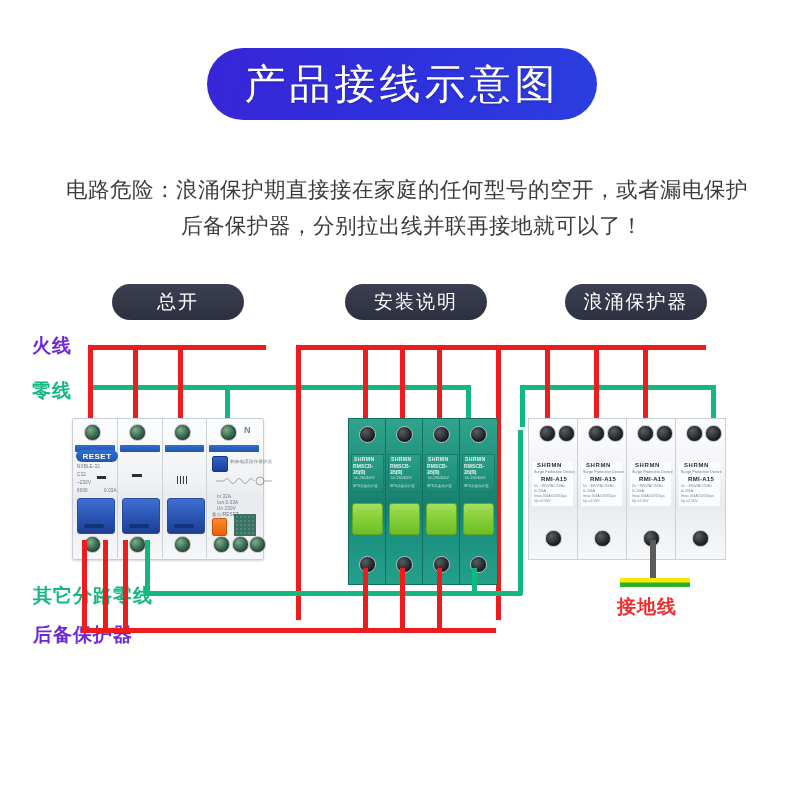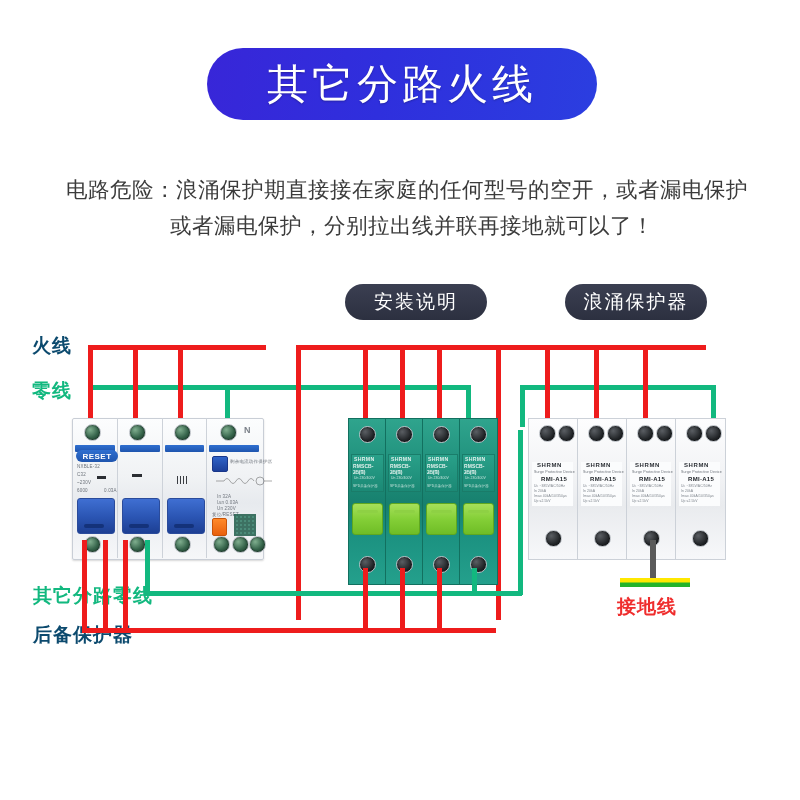--- a/index.html
+++ b/index.html
@@ -44,21 +44,21 @@
   #pill-spd{left:565px;top:284px;width:142px;}
 
   
   .w{position:absolute;}
   .red{background:#ee1c1c;}
   .grn{background:#12b87f;}
   .gry{background:#5a5a5a;}
 
   
   .sidelabel{position:absolute;font-size:19px;font-weight:bold;white-space:nowrap;letter-spacing:1px;}
-  .lab-red{color:#0c4a6e;}
+  .lab-red{color:#6d28d9;}
   .lab-grn{color:#12b87f;}
 
   
   .gnd-bar{position:absolute;left:620px;top:578px;width:70px;height:9px;
            background:linear-gradient(180deg,#ffe800 0%,#ffe800 48%,#25b32a 52%,#25b32a 100%);}
   .gnd-text{position:absolute;left:617px;top:594px;font-size:19px;font-weight:bold;color:#ef2d2d;letter-spacing:1px;}
 
   
   .warning{
     position:absolute;left:0;top:688px;width:800px;text-align:center;
@@ -144,28 +144,31 @@
   .sub-w{position:absolute;left:2px;top:8px;color:#6a7078;font-size:3.6px;letter-spacing:.1px;white-space:nowrap;}
   .model-w{position:absolute;left:9px;top:14px;color:#22262b;font-size:6px;font-weight:bold;letter-spacing:.3px;}
   .micro-w{position:absolute;color:#7e848c;font-size:3.4px;line-height:4.6px;letter-spacing:.1px;white-space:nowrap;}
 </style>
 </head>
 <body>
 
 <div id="stage">
 
   <div class="title-banner">
-    <div class="title-text">其它分路火线</div>
+    <div class="title-text">产品接线示意图</div>
   </div>
 
   <div class="instructions">
     <span class="instr-line l1">电路危险：浪涌保护期直接接在家庭的任何型号的空开，或者漏电保护</span>
-    <span class="instr-line l2">或者漏电保护，分别拉出线并联再接地就可以了！</span>
-  </div>
-
+    <span class="instr-line l2">后备保护器，分别拉出线并联再接地就可以了！</span>
+  </div>
+
+  <div class="pill" id="pill-main">
+    <span>总开</span>
+  </div>
   <div class="pill" id="pill-backup">
     <span>安装说明</span>
   </div>
   <div class="pill" id="pill-spd">
     <span>浪涌保护器</span>
   </div>
 
   <div class="sidelabel lab-red" style="left:32px;top:333px;">火线</div>
   <div class="sidelabel lab-grn" style="left:32px;top:378px;">零线</div>
 

